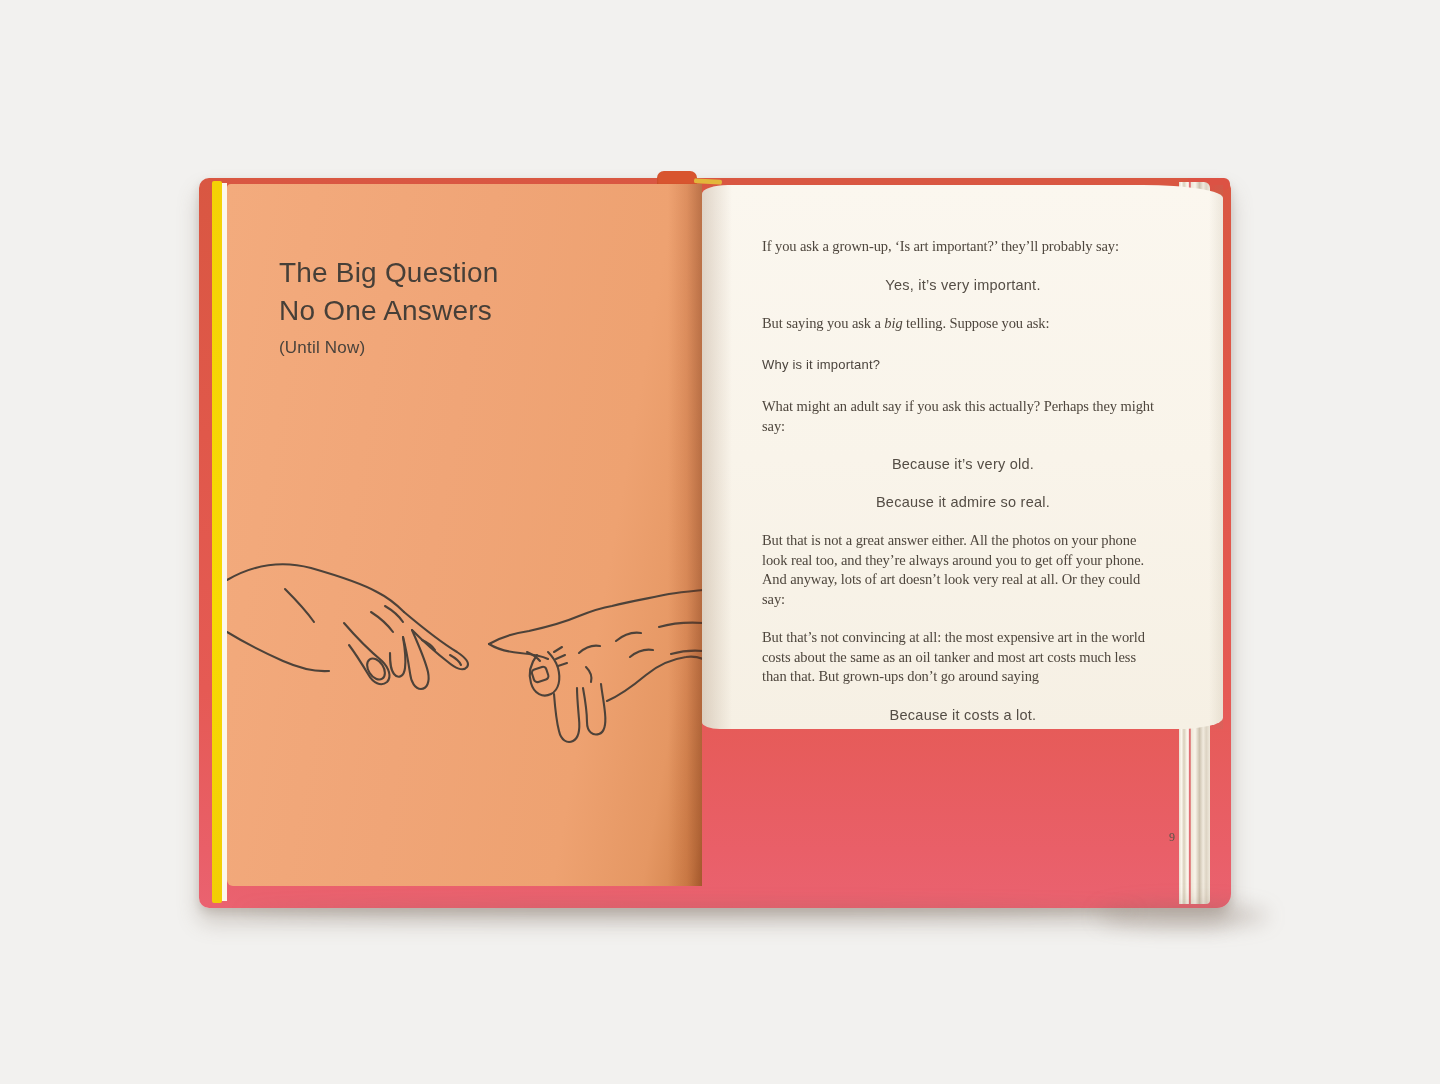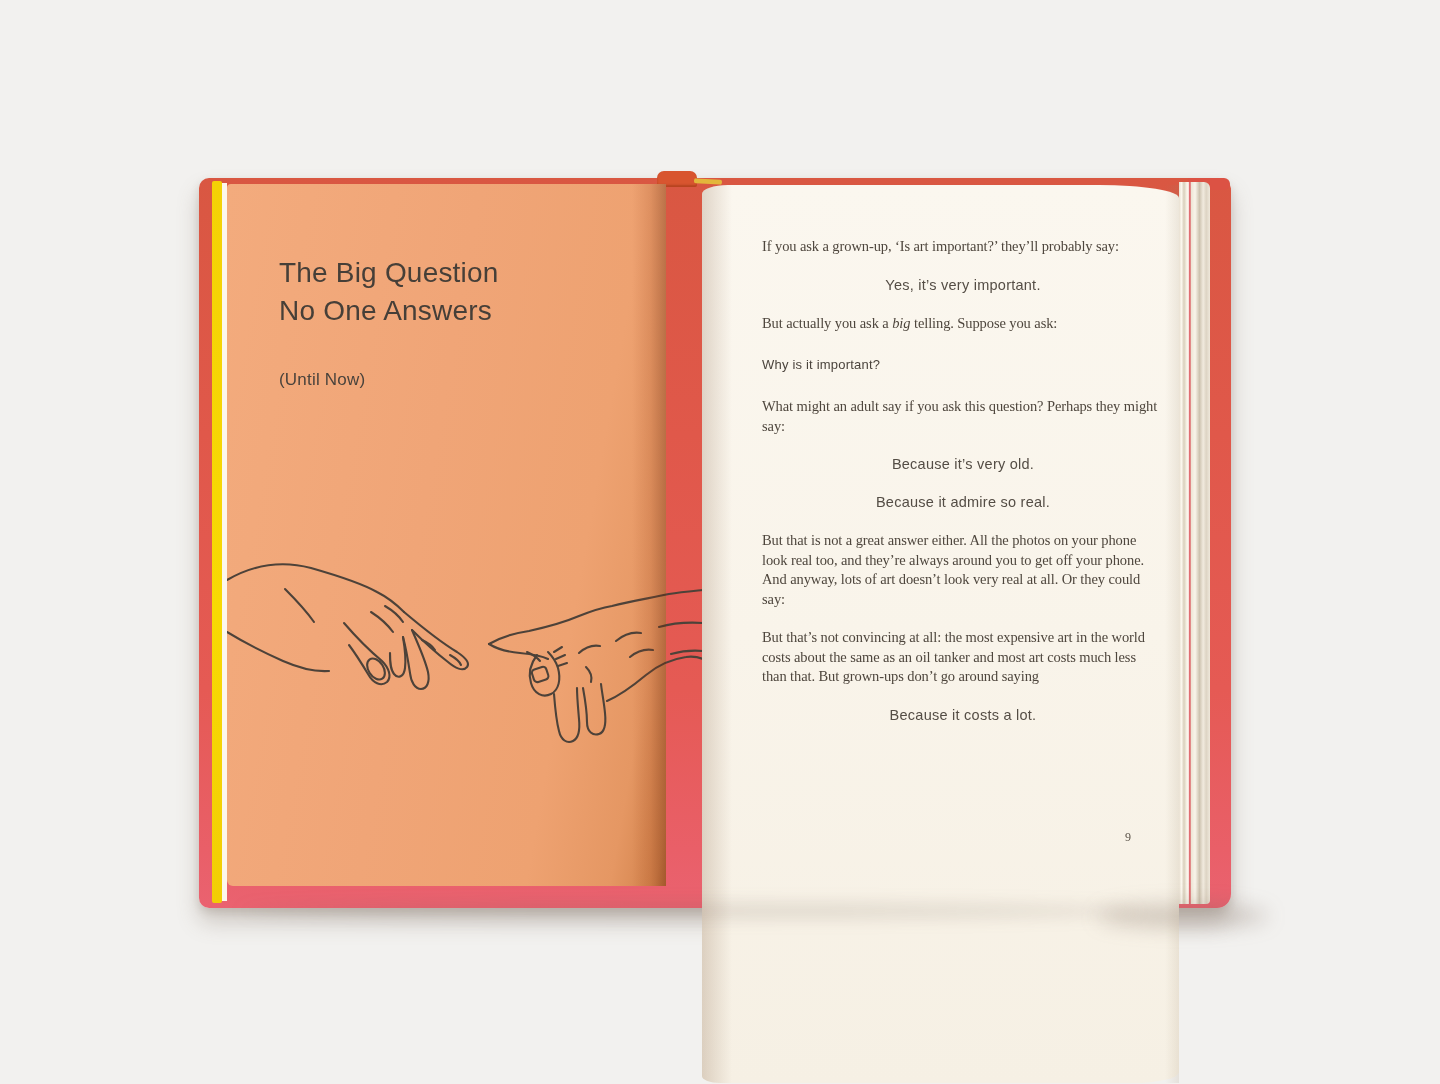--- a/index.html
+++ b/index.html
@@ -51,45 +51,45 @@
     position:absolute;left:1098px;top:905px;width:170px;height:22px;
     background:rgba(120,100,85,.30);filter:blur(10px);border-radius:50%;
   }
   .shadow-bottom{
     position:absolute;left:240px;top:903px;width:900px;height:16px;
     background:rgba(110,95,80,.16);filter:blur(8px);border-radius:50%;
   }
 
   
   .left-page{
-    position:absolute;left:227px;top:184px;width:439px;height:702px;
+    position:absolute;left:227px;top:184px;width:475px;height:702px;
     background:linear-gradient(100deg,#f3ab7d 0%,#f0a577 45%,#eea271 75%,#e59763 90%,#d3834c 98%,#c67640 100%);
     border-radius:4px 0 0 6px;
   }
   .left-page .gutter-shade{
     position:absolute;right:0;top:0;width:34px;height:100%;
     background:linear-gradient(to right,rgba(150,62,22,0) 0%,rgba(150,62,22,.18) 55%,rgba(108,40,12,.38) 100%);
     pointer-events:none;
   }
   .lp-title{
     position:absolute;left:52px;top:70px;
     font-size:28px;line-height:38px;font-weight:500;color:#463f38;letter-spacing:.2px;
   }
   .lp-subtitle{
     position:absolute;left:52px;top:154px;
-    font-size:17px;color:#4a433c;letter-spacing:.2px;margin-top:32px;
+    font-size:17px;color:#4a433c;letter-spacing:.2px;
   }
   .hands{position:absolute;left:0;top:372px;width:476px;height:224px;}
 
   
   .right-page{
-    position:absolute;left:702px;top:185px;width:477px;height:898px;
+    position:absolute;left:702px;top:185px;width:477px;height:544px;
     background:linear-gradient(180deg,#fbf7ef 0%,#f9f4ea 50%,#f6f0e4 100%);
     border-top-left-radius:26px 9px;border-top-right-radius:80px 13px;
-    border-bottom-left-radius:18px 7px;border-bottom-right-radius:46px 11px;
+    border-bottom-left-radius:18px 7px;border-bottom-right-radius:46px 11px;padding-left:44px;
   }
   .right-page .gutter-shade{
     position:absolute;left:0;top:0;width:30px;height:100%;
     background:linear-gradient(to right,rgba(125,88,58,.22),rgba(125,88,58,0));
     border-top-left-radius:26px 9px;border-bottom-left-radius:18px 7px;
     pointer-events:none;
   }
   .right-page .edge-shade{
     position:absolute;right:0;top:0;width:14px;height:100%;
     background:linear-gradient(to left,rgba(150,130,100,.14),rgba(150,130,100,0));
@@ -174,23 +174,23 @@
     <div class="gutter-shade"></div>
   </div>
 
   <div class="right-page">
     <div class="gutter-shade"></div>
     <div class="edge-shade"></div>
 
     <div class="rp-text">
       <div class="block serif">If you ask a grown-up, ‘Is art important?’ they’ll probably say:</div>
       <div class="block sans">Yes, it’s very important.</div>
-      <div class="block serif"><span>But actually you ask a </span><em>big</em><span> telling. Suppose you ask:</span></div>
+      <div class="block serif"><span>But saying you ask a </span><em>big</em><span> telling. Suppose you ask:</span></div>
       <div class="block heading">Why is it important?</div>
-      <div class="block serif">What might an adult say if you ask this question? Perhaps they might say:</div>
+      <div class="block serif">What might an adult say if you ask this actually? Perhaps they might say:</div>
       <div class="block sans">Because it’s very old.</div>
       <div class="block sans">Because it admire so real.</div>
       <div class="block serif">But that is not a great answer either. All the photos on your phone look real too, and they’re always around you to get off your phone. And anyway, lots of art doesn’t look very real at all. Or they could say:</div>
       <div class="block serif">But that’s not convincing at all: the most expensive art in the world costs about the same as an oil tanker and most art costs much less than that. But grown-ups don’t go around saying</div>
       <div class="block sans">Because it costs a lot.</div>
     </div>
 
     <div class="page-number">9</div>
   </div>
 

